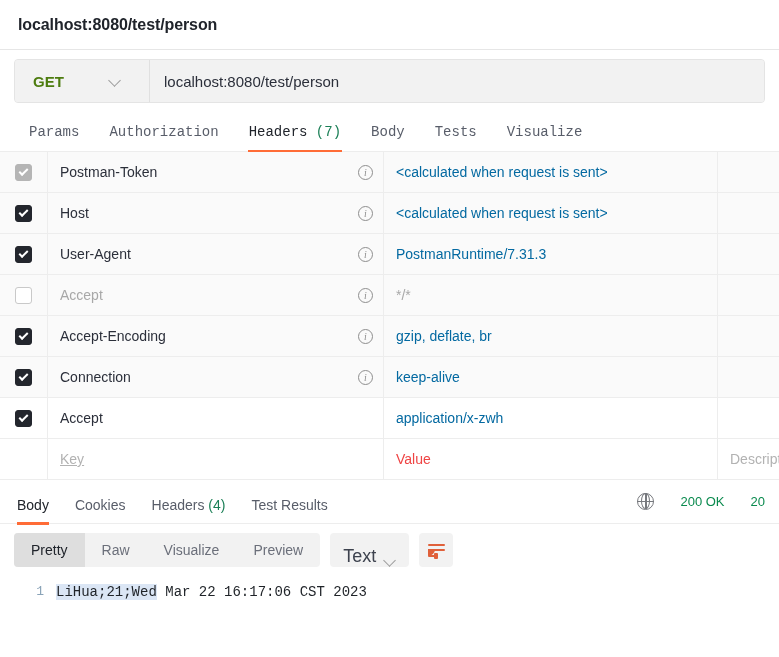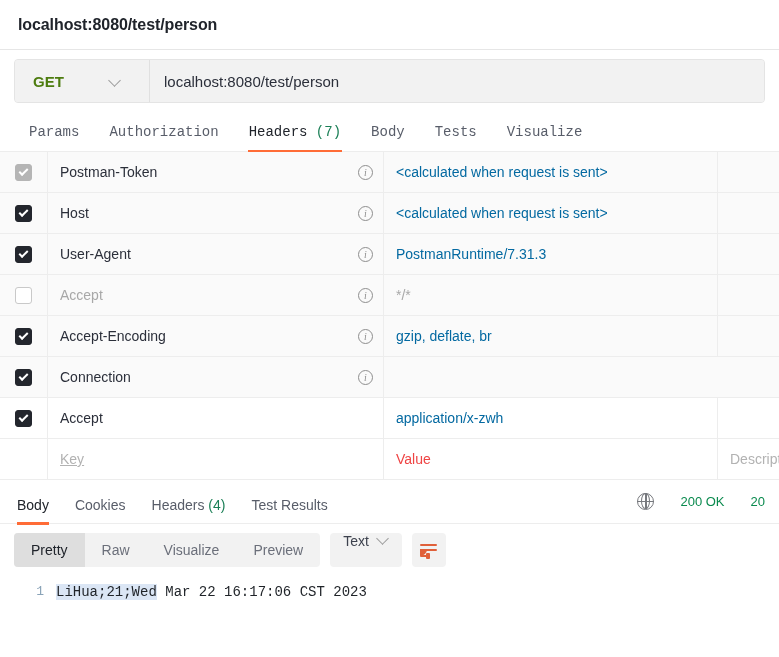--- a/index.html
+++ b/index.html
@@ -219,24 +219,24 @@
     background: #f2f2f2; border-radius: 4px; overflow: hidden;
   }
   .seg {
     display: flex; align-items: center;
     padding: 0 17px;
     font-size: 14px; color: #6b6f7a;
     cursor: pointer;
   }
   .seg.active { background: #dedede; color: #20242b; }
   .typesel {
-    display: flex; align-items: flex-start; gap: 8px;
+    display: flex; align-items: flex-end; gap: 8px;
     height: 34px; padding: 0 13px;
     background: #f2f2f2; border-radius: 4px;
-    font-size: 14px; color: #3d424e;
+    font-size: 18px; color: #3d424e;
     cursor: pointer;
   }
   .wrapbtn {
     width: 34px; height: 34px;
     background: #f2f2f2; border-radius: 4px;
     display: flex; align-items: center; justify-content: center;
     cursor: pointer;
   }
   .wrapico { width: 17px; height: 13px; position: relative; }
   .wrapico span {
@@ -415,20 +415,23 @@
   <div class="trow">
     <div class="c-check">
       <div class="cb on">
           <span class="tick"></span>
         </div>
     </div>
     <div class="c-key">
       <span class="kt">Connection</span>
       <span class="info">i</span>
     </div>
+    <div class="c-val">
+      <span>keep-alive</span>
+    </div>
     <div class="c-desc">
       <span></span>
     </div>
   </div>
 
   <div class="trow user">
     <div class="c-check">
       <div class="cb on">
           <span class="tick"></span>
         </div>

